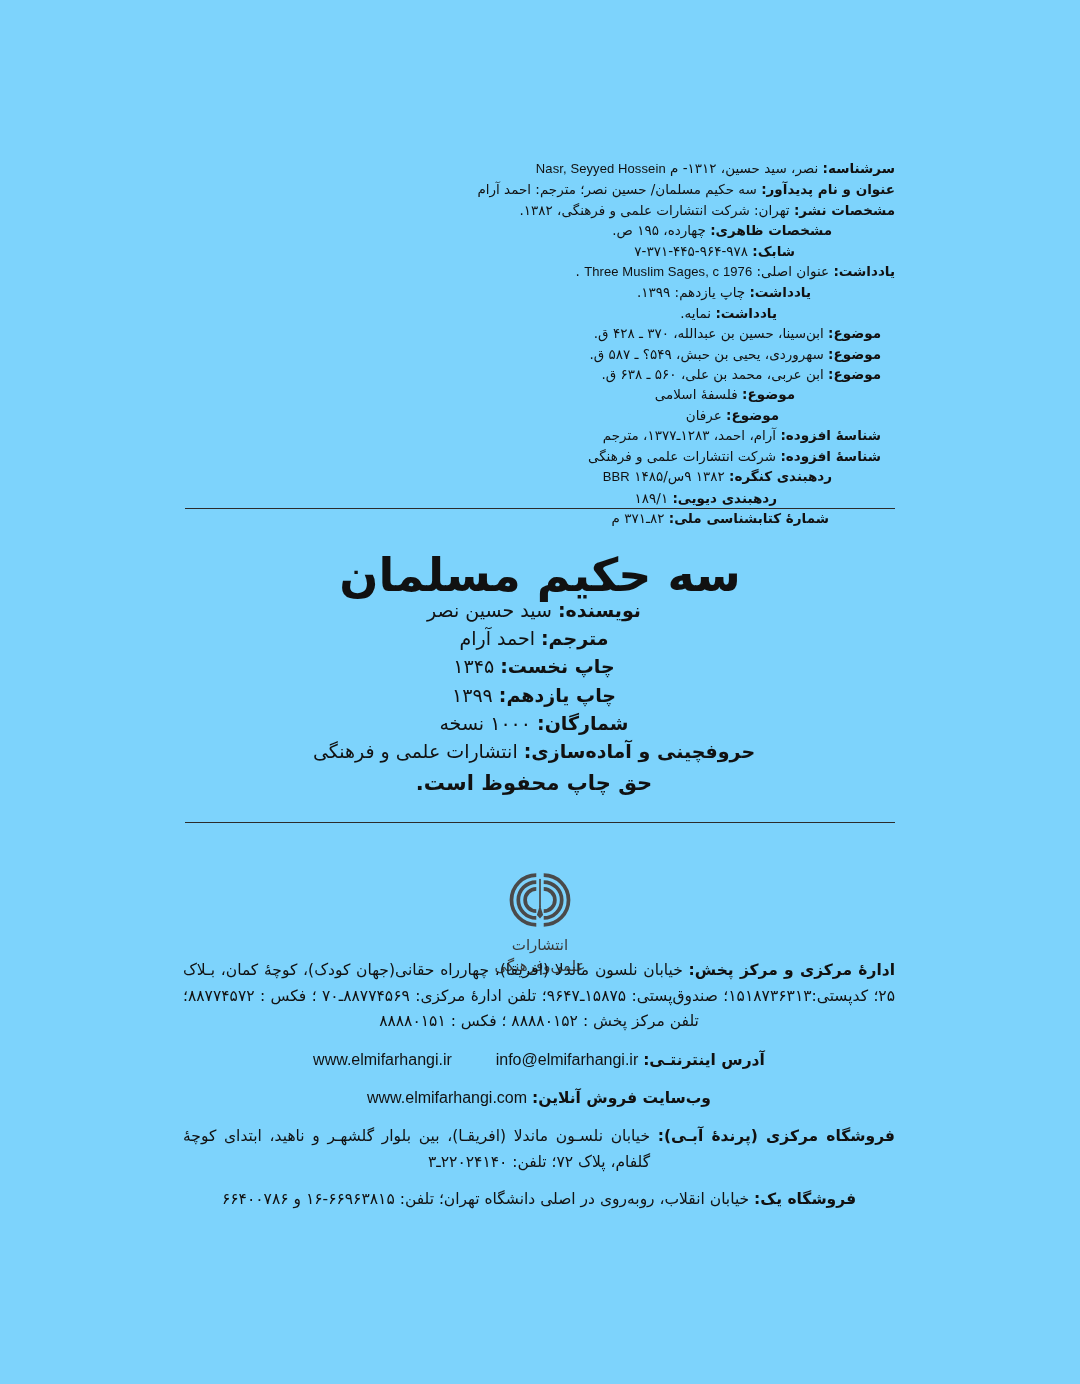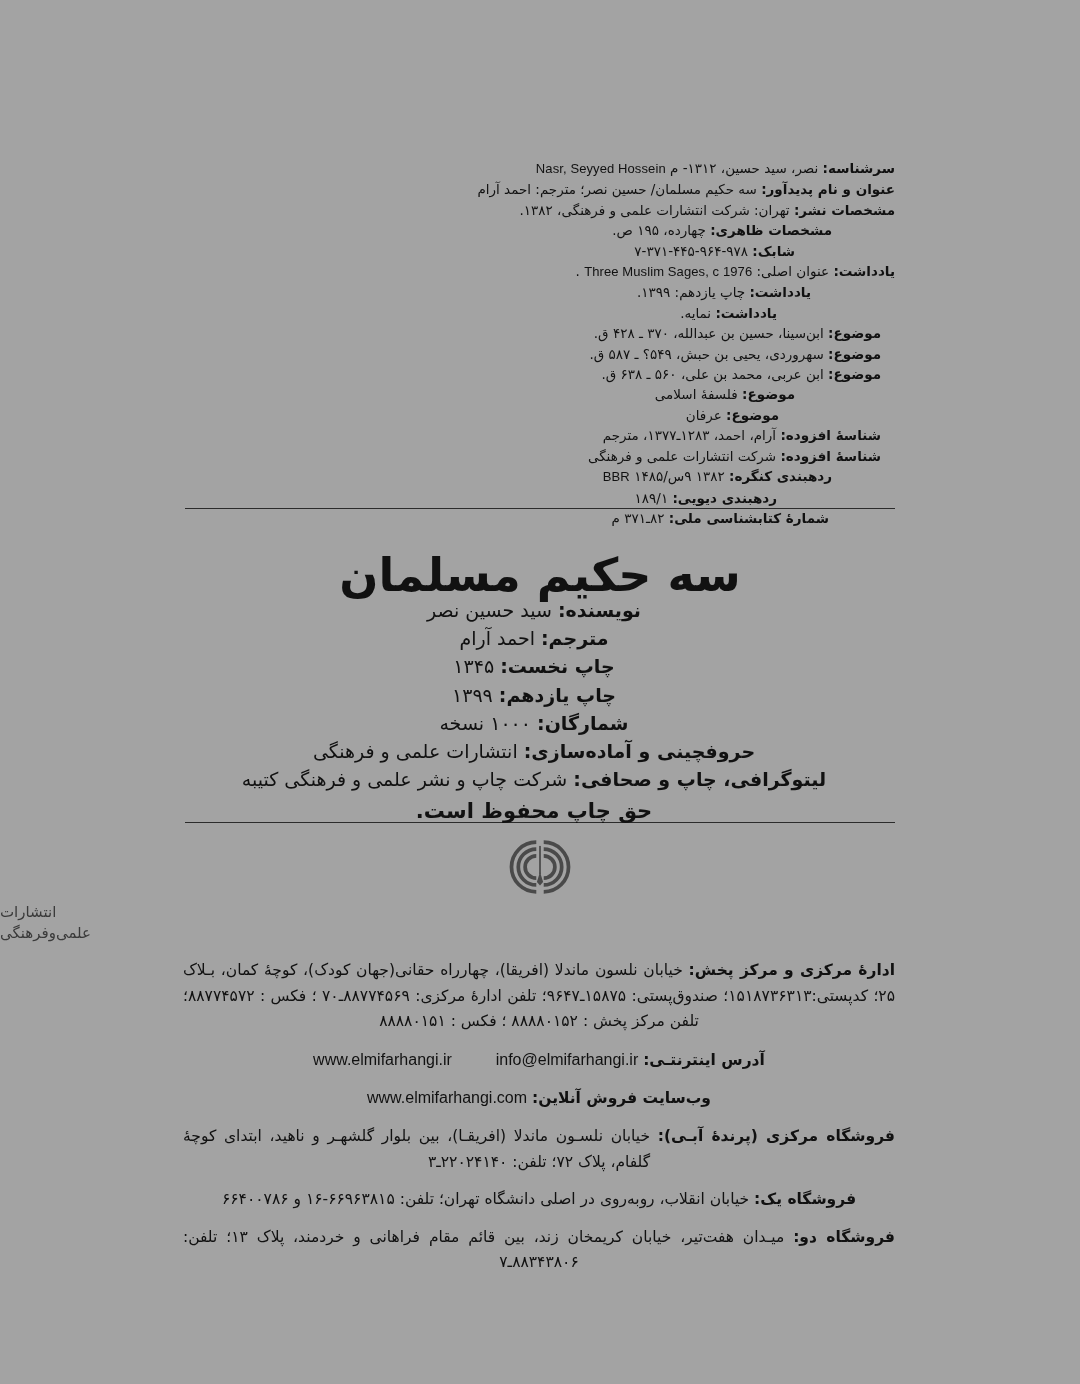--- a/index.html
+++ b/index.html
@@ -12,21 +12,21 @@
     height: 1384px;
     position: relative;
     font-family: "DejaVu Sans", "Liberation Sans", sans-serif;
     color: #111111;
     overflow: hidden;
   }
 
   .page {
     position: absolute;
     inset: 0;
-    background: #a3a3a3;
+    background: #7dd3fc;
   }
 
   
   .cip-block {
     position: absolute;
     top: 158px;
     right: 185px;
     width: 710px;
     text-align: right;
     direction: rtl;
@@ -103,24 +103,24 @@
   .copyright-line {
     font-weight: bold;
     font-size: 21px;
     margin-top: 4px;
     display: block;
   }
 
   
   .publisher {
     position: absolute;
-    top: 836px;
+    top: 869px;
     left: 0;
     right: 0;
-    text-align: left;
+    text-align: center;
   }
   .logo-wrap {
     width: 62px;
     height: 62px;
     margin: 0 auto;
   }
   .pub-name {
     direction: rtl;
     font-size: 15px;
     line-height: 21px;
@@ -283,24 +283,20 @@
       <span class="lbl">چاپ یازدهم:</span>
       <span class="val">۱۳۹۹</span>
     </span>
     <span class="row">
       <span class="lbl">شمارگان:</span>
       <span class="val">۱۰۰۰ نسخه</span>
     </span>
     <span class="row">
       <span class="lbl">حروفچینی و آماده‌سازی:</span>
       <span class="val">انتشارات علمی و فرهنگی</span>
-    </span>
-    <span class="row">
-      <span class="lbl">لیتوگرافی، چاپ و صحافی:</span>
-      <span class="val">شرکت چاپ و نشر علمی و فرهنگی کتیبه</span>
     </span>
     <span class="copyright-line">حق چاپ محفوظ است.</span>
   </div>
 
   <div class="publisher">
     <div class="logo-wrap">
       <svg viewBox="0 0 100 100" width="62" height="62" aria-hidden="true">
         <g fill="none" stroke="#4a4a4a">
 
           <path d="M44 10 A40 40 0 0 0 44 90" stroke-width="6"></path>
@@ -346,20 +342,16 @@
     <p class="addr-justify">
       <span class="lbl">فروشگاه مرکزی (پرندۀ آبـی):</span>
       <span>خیابان نلسـون ماندلا (افریقـا)، بین بلوار گلشهـر و ناهید، ابتدای کوچۀ گلفام، پلاک ۷۲؛ تلفن: ۲۲۰۲۴۱۴۰ـ۳</span>
     </p>
 
     <p class="addr-justify">
       <span class="lbl">فروشگاه یک:</span>
       <span>خیابان انقلاب، روبه‌روی در اصلی دانشگاه تهران؛ تلفن: ۶۶۹۶۳۸۱۵-۱۶ و ۶۶۴۰۰۷۸۶</span>
     </p>
 
-    <p class="addr-justify">
-      <span class="lbl">فروشگاه دو:</span>
-      <span>میـدان هفت‌تیر، خیابان کریمخان زند، بین قائم مقام فراهانی و خردمند، پلاک ۱۳؛ تلفن: ۸۸۳۴۳۸۰۶ـ۷</span>
-    </p>
 
   </div>
 
 </div>
 
 </body></html>

